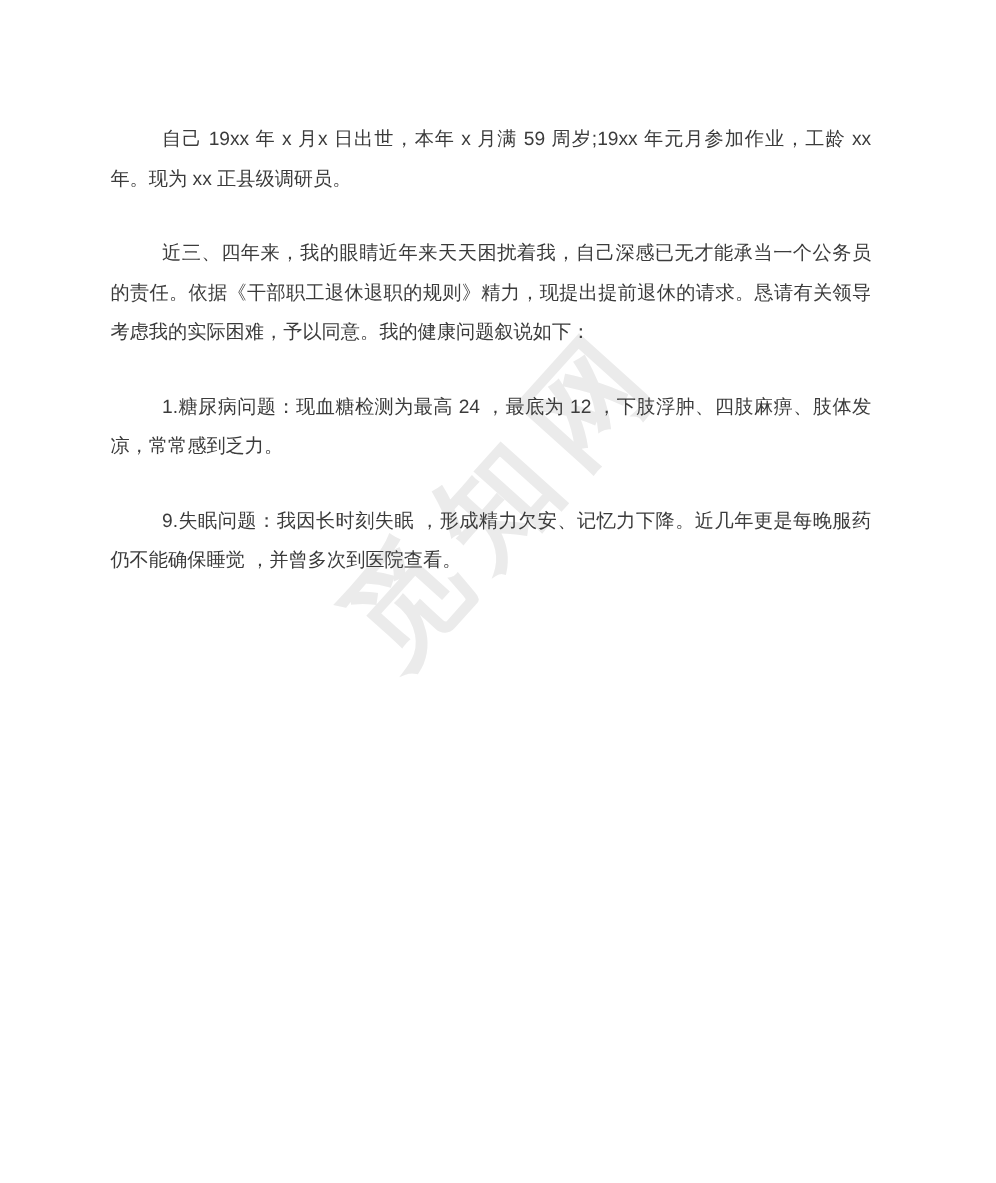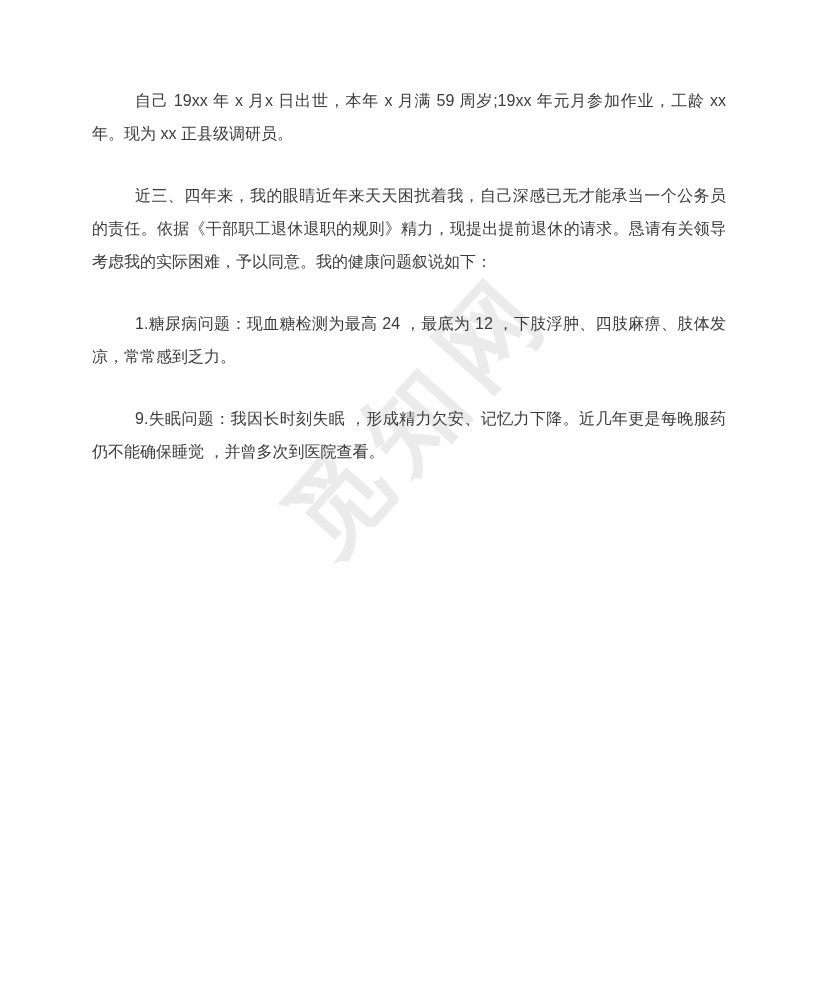--- a/index.html
+++ b/index.html
@@ -35,21 +35,21 @@
     pointer-events: none;
   }
   .content {
     position: absolute;
     left: 92px;
     top: 84px;
     width: 634px;
     z-index: 1;
   }
   .content p {
-    margin: 0 0 29px 0;
+    margin: 16px 0 29px 0;
     font-size: 16px;
     line-height: 33px;
     color: #3b3b3b;
     text-align: justify;
     text-indent: 43px;
     word-break: break-all;
   }
   .content p:last-child {
     margin-bottom: 0;
   }

